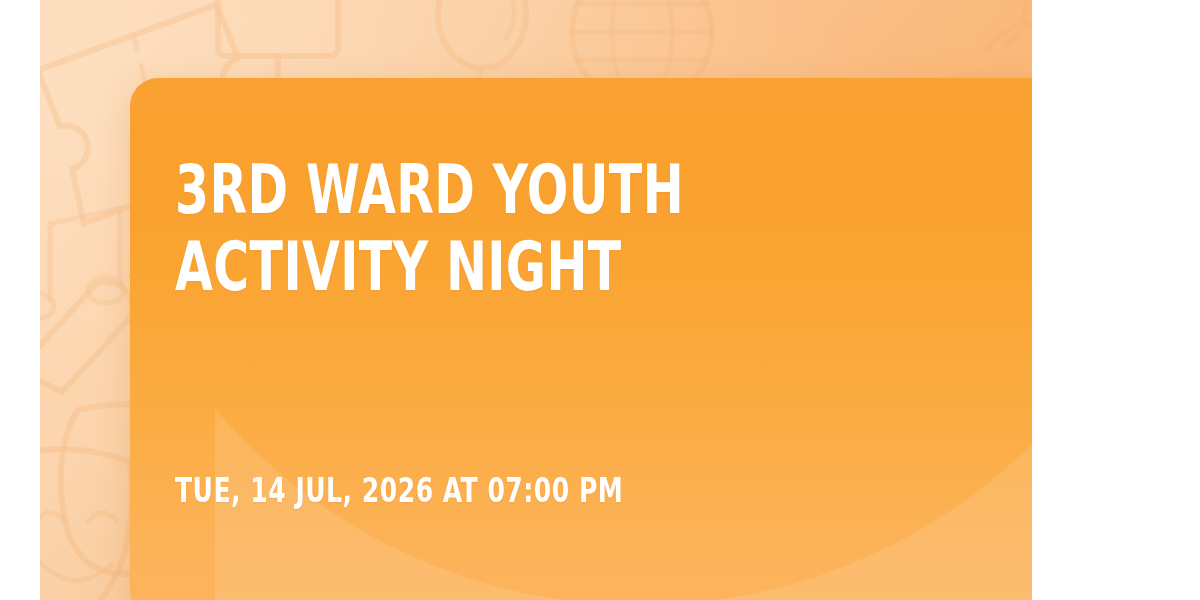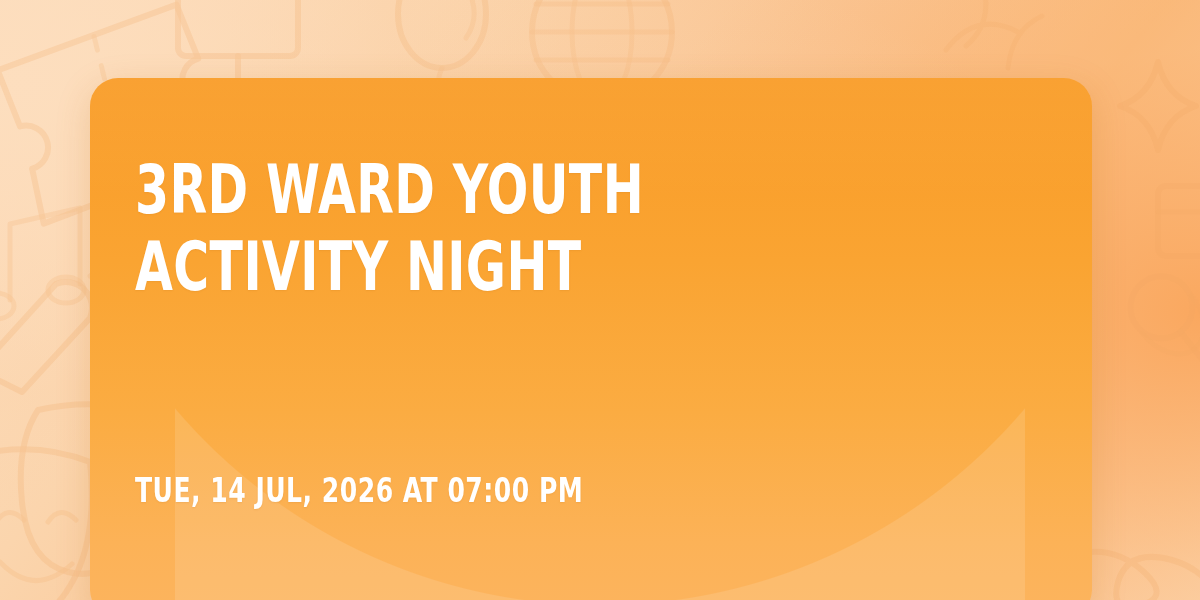--- a/index.html
+++ b/index.html
@@ -10,24 +10,25 @@
   body {
     width: 1200px;
     height: 600px;
     overflow: hidden;
     font-family: "Liberation Sans", sans-serif;
   }
 
   
   #banner-root {
     position: relative;
-    width: 1200px;
+    width: 992px;
     height: 600px;
     overflow: hidden;
     background: #FBD3A6;
+    margin-left: 40px;
   }
 
   
   .bg-base {
     position: absolute;
     inset: 0;
     background:
       radial-gradient(ellipse 780px 620px at 100% 52%,
                       rgba(250,166,92,0.95) 0%,
                       rgba(251,186,125,0.55) 42%,

